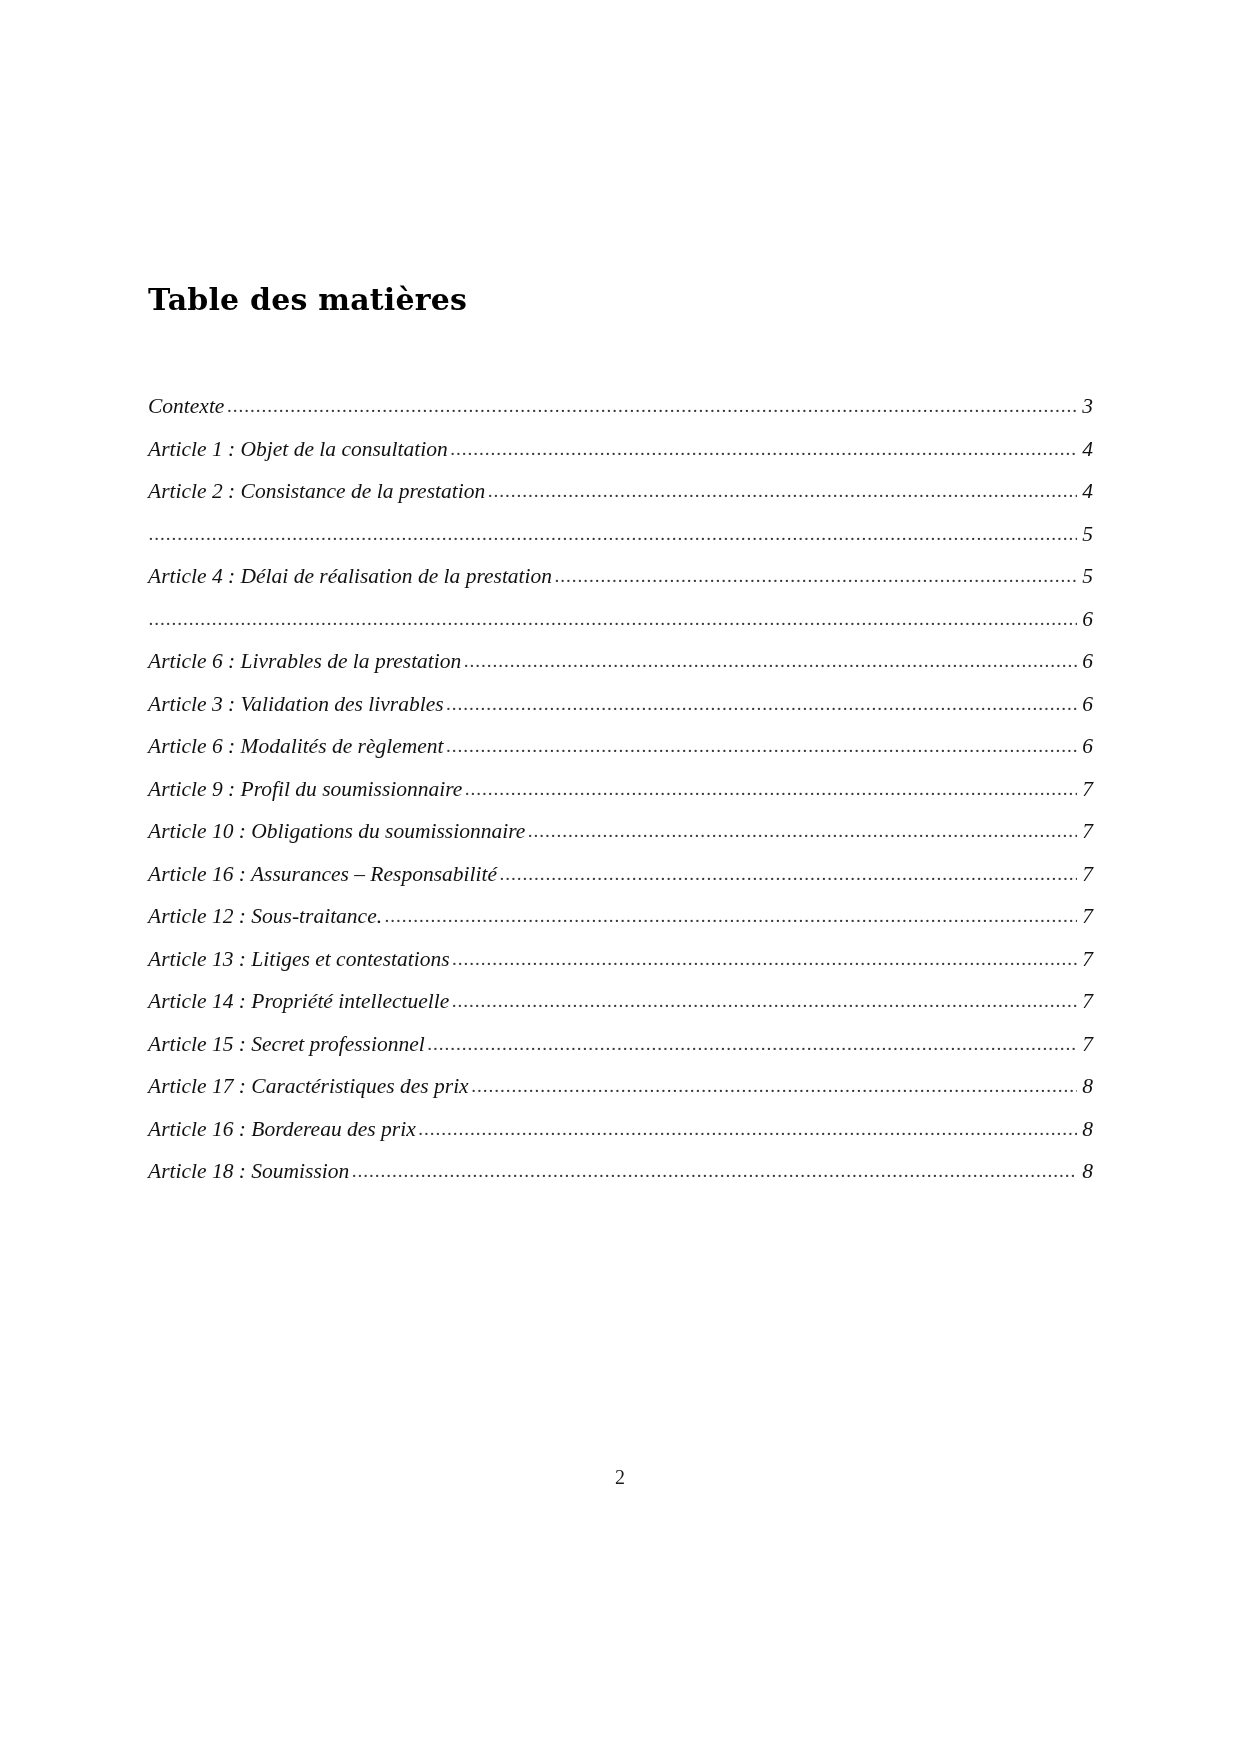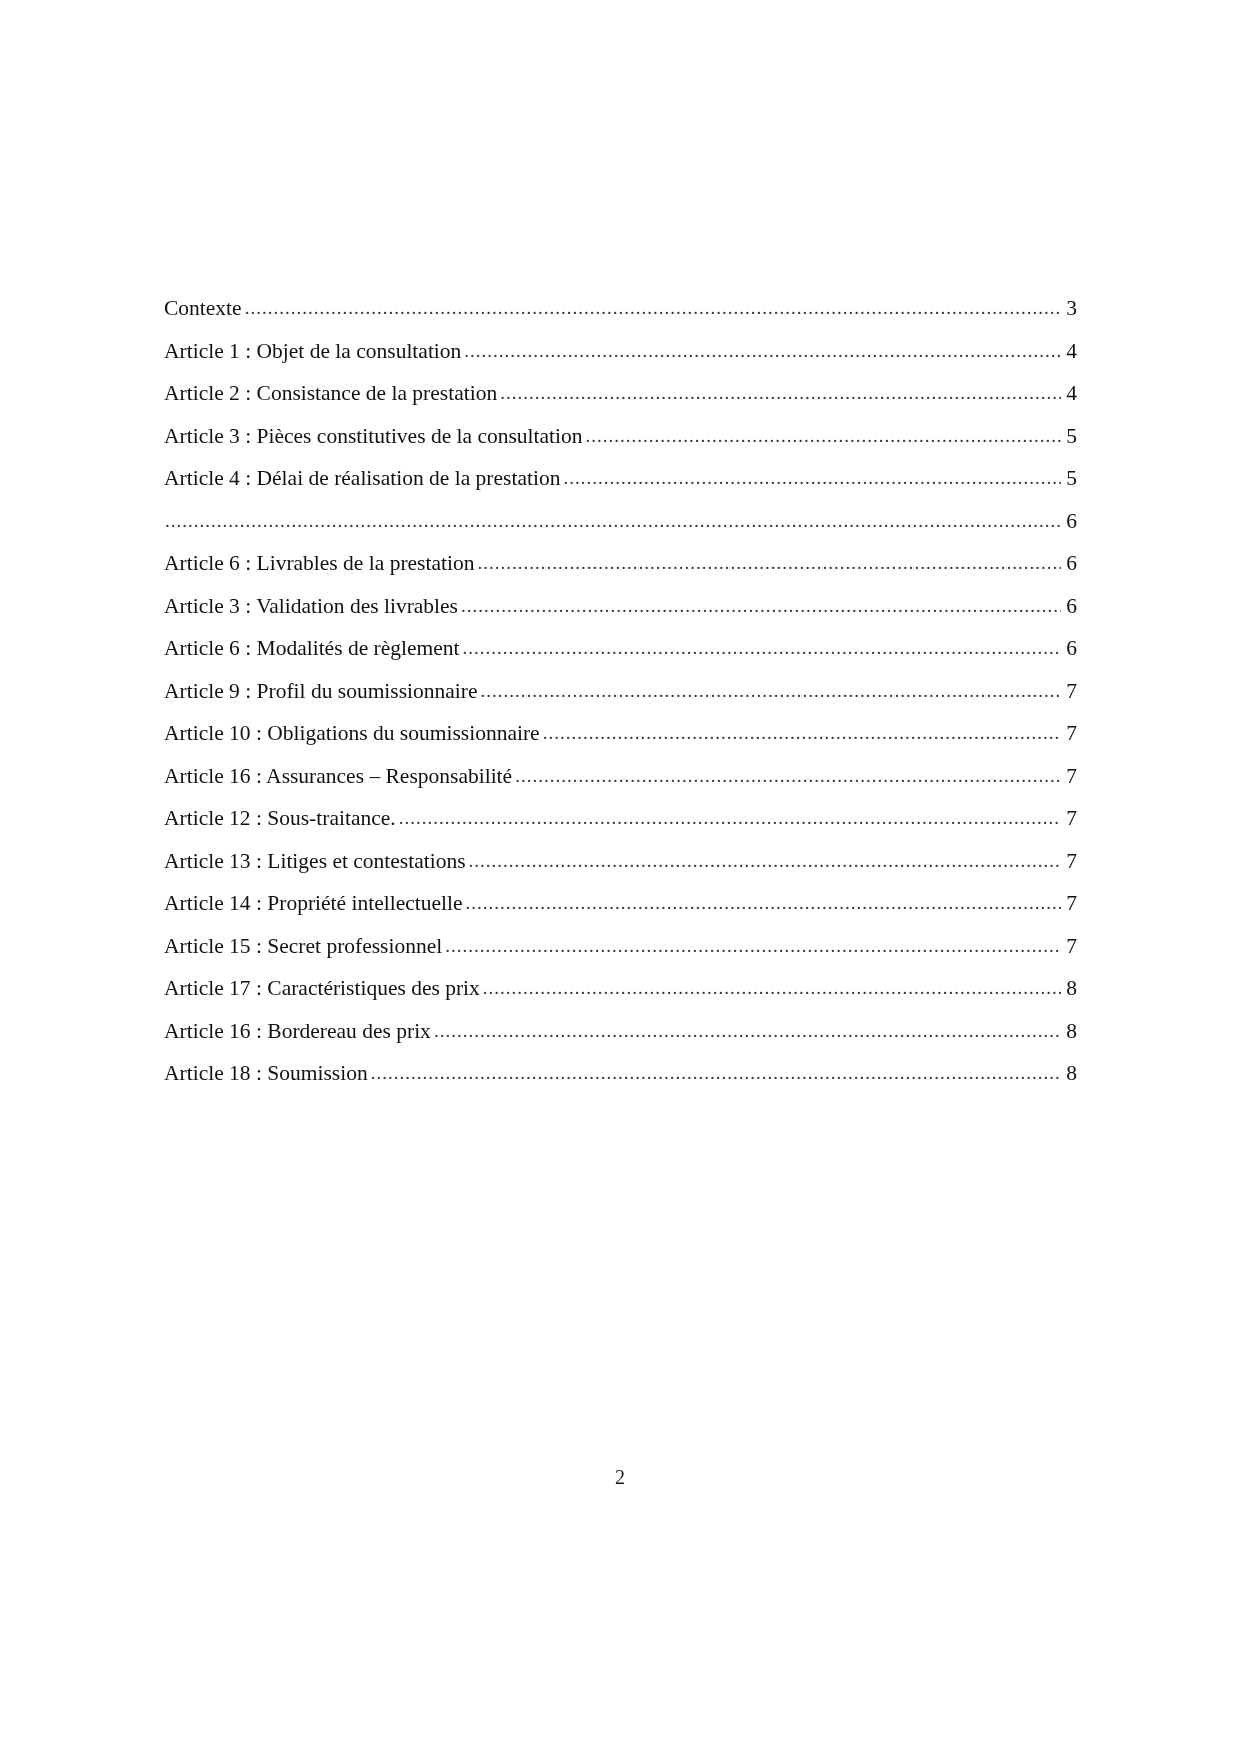--- a/index.html
+++ b/index.html
@@ -28,22 +28,23 @@
     font-family: "DejaVu Serif", "Liberation Serif", serif;
     font-weight: bold;
     font-size: 30px;
     letter-spacing: 0.2px;
     color: #000000;
     margin: 0 0 78px 0;
     line-height: 1.2;
   }
   .toc-list {
     list-style: none;
-    margin: 16px;
+    margin: 0;
     padding: 0;
+    font-style: italic;
   }
   .toc-entry {
     display: flex;
     align-items: baseline;
     font-size: 21.5px;
     line-height: 1.0;
     margin-bottom: 21px;
     color: #111111;
     white-space: nowrap;
   }
@@ -80,38 +81,38 @@
     text-align: center;
     font-size: 20px;
     color: #1a1a1a;
   }
 </style>
 </head>
 <body>
 
 <div class="page">
   <div class="content">
+    <h1 class="toc-title">Table des matières</h1>
     <ul class="toc-list">
         <li class="toc-entry">
           <span class="toc-label">Contexte</span>
           <span class="toc-dots"></span>
           <span class="toc-page">3</span>
         </li>
         <li class="toc-entry">
           <span class="toc-label">Article 1 : Objet de la consultation</span>
           <span class="toc-dots"></span>
           <span class="toc-page">4</span>
         </li>
         <li class="toc-entry">
           <span class="toc-label">Article 2 : Consistance de la prestation</span>
           <span class="toc-dots"></span>
           <span class="toc-page">4</span>
         </li>
         <li class="toc-entry">
-          <span class="toc-label">Article 3 : Pièces constitutives de la consultation</span>
           <span class="toc-dots"></span>
           <span class="toc-page">5</span>
         </li>
         <li class="toc-entry">
           <span class="toc-label">Article 4 : Délai de réalisation de la prestation</span>
           <span class="toc-dots"></span>
           <span class="toc-page">5</span>
         </li>
         <li class="toc-entry">
           <span class="toc-dots"></span>

